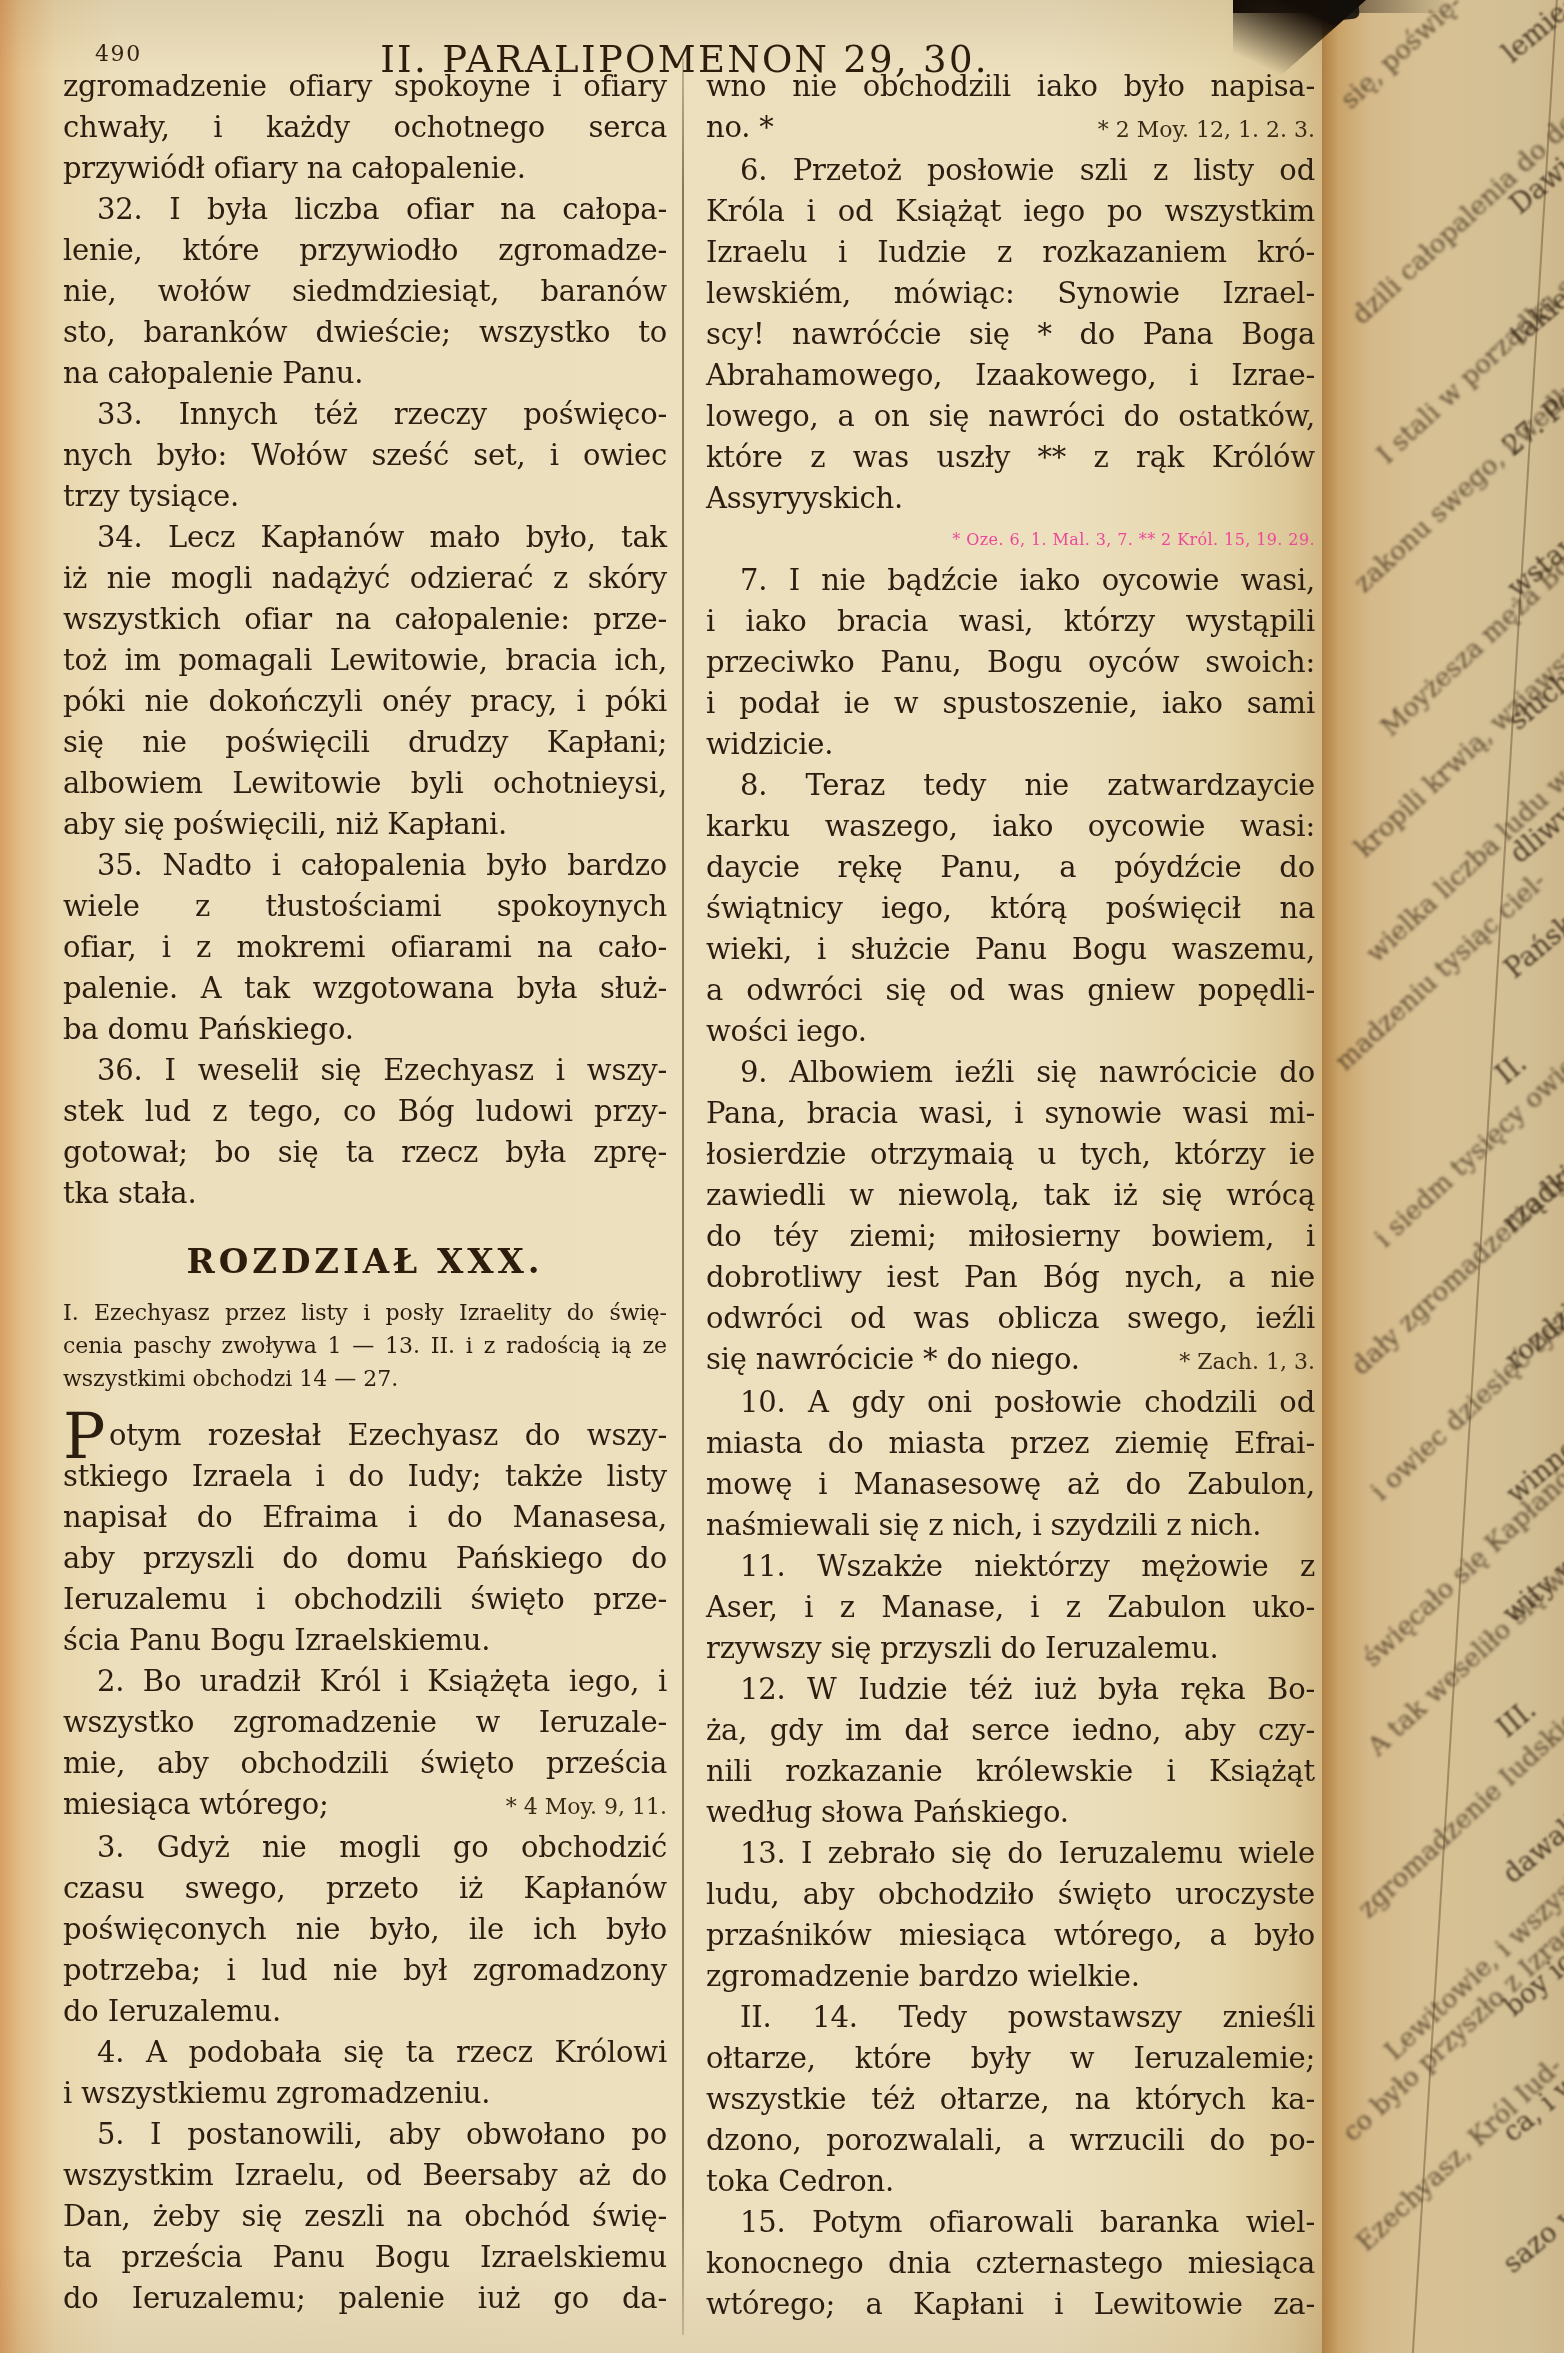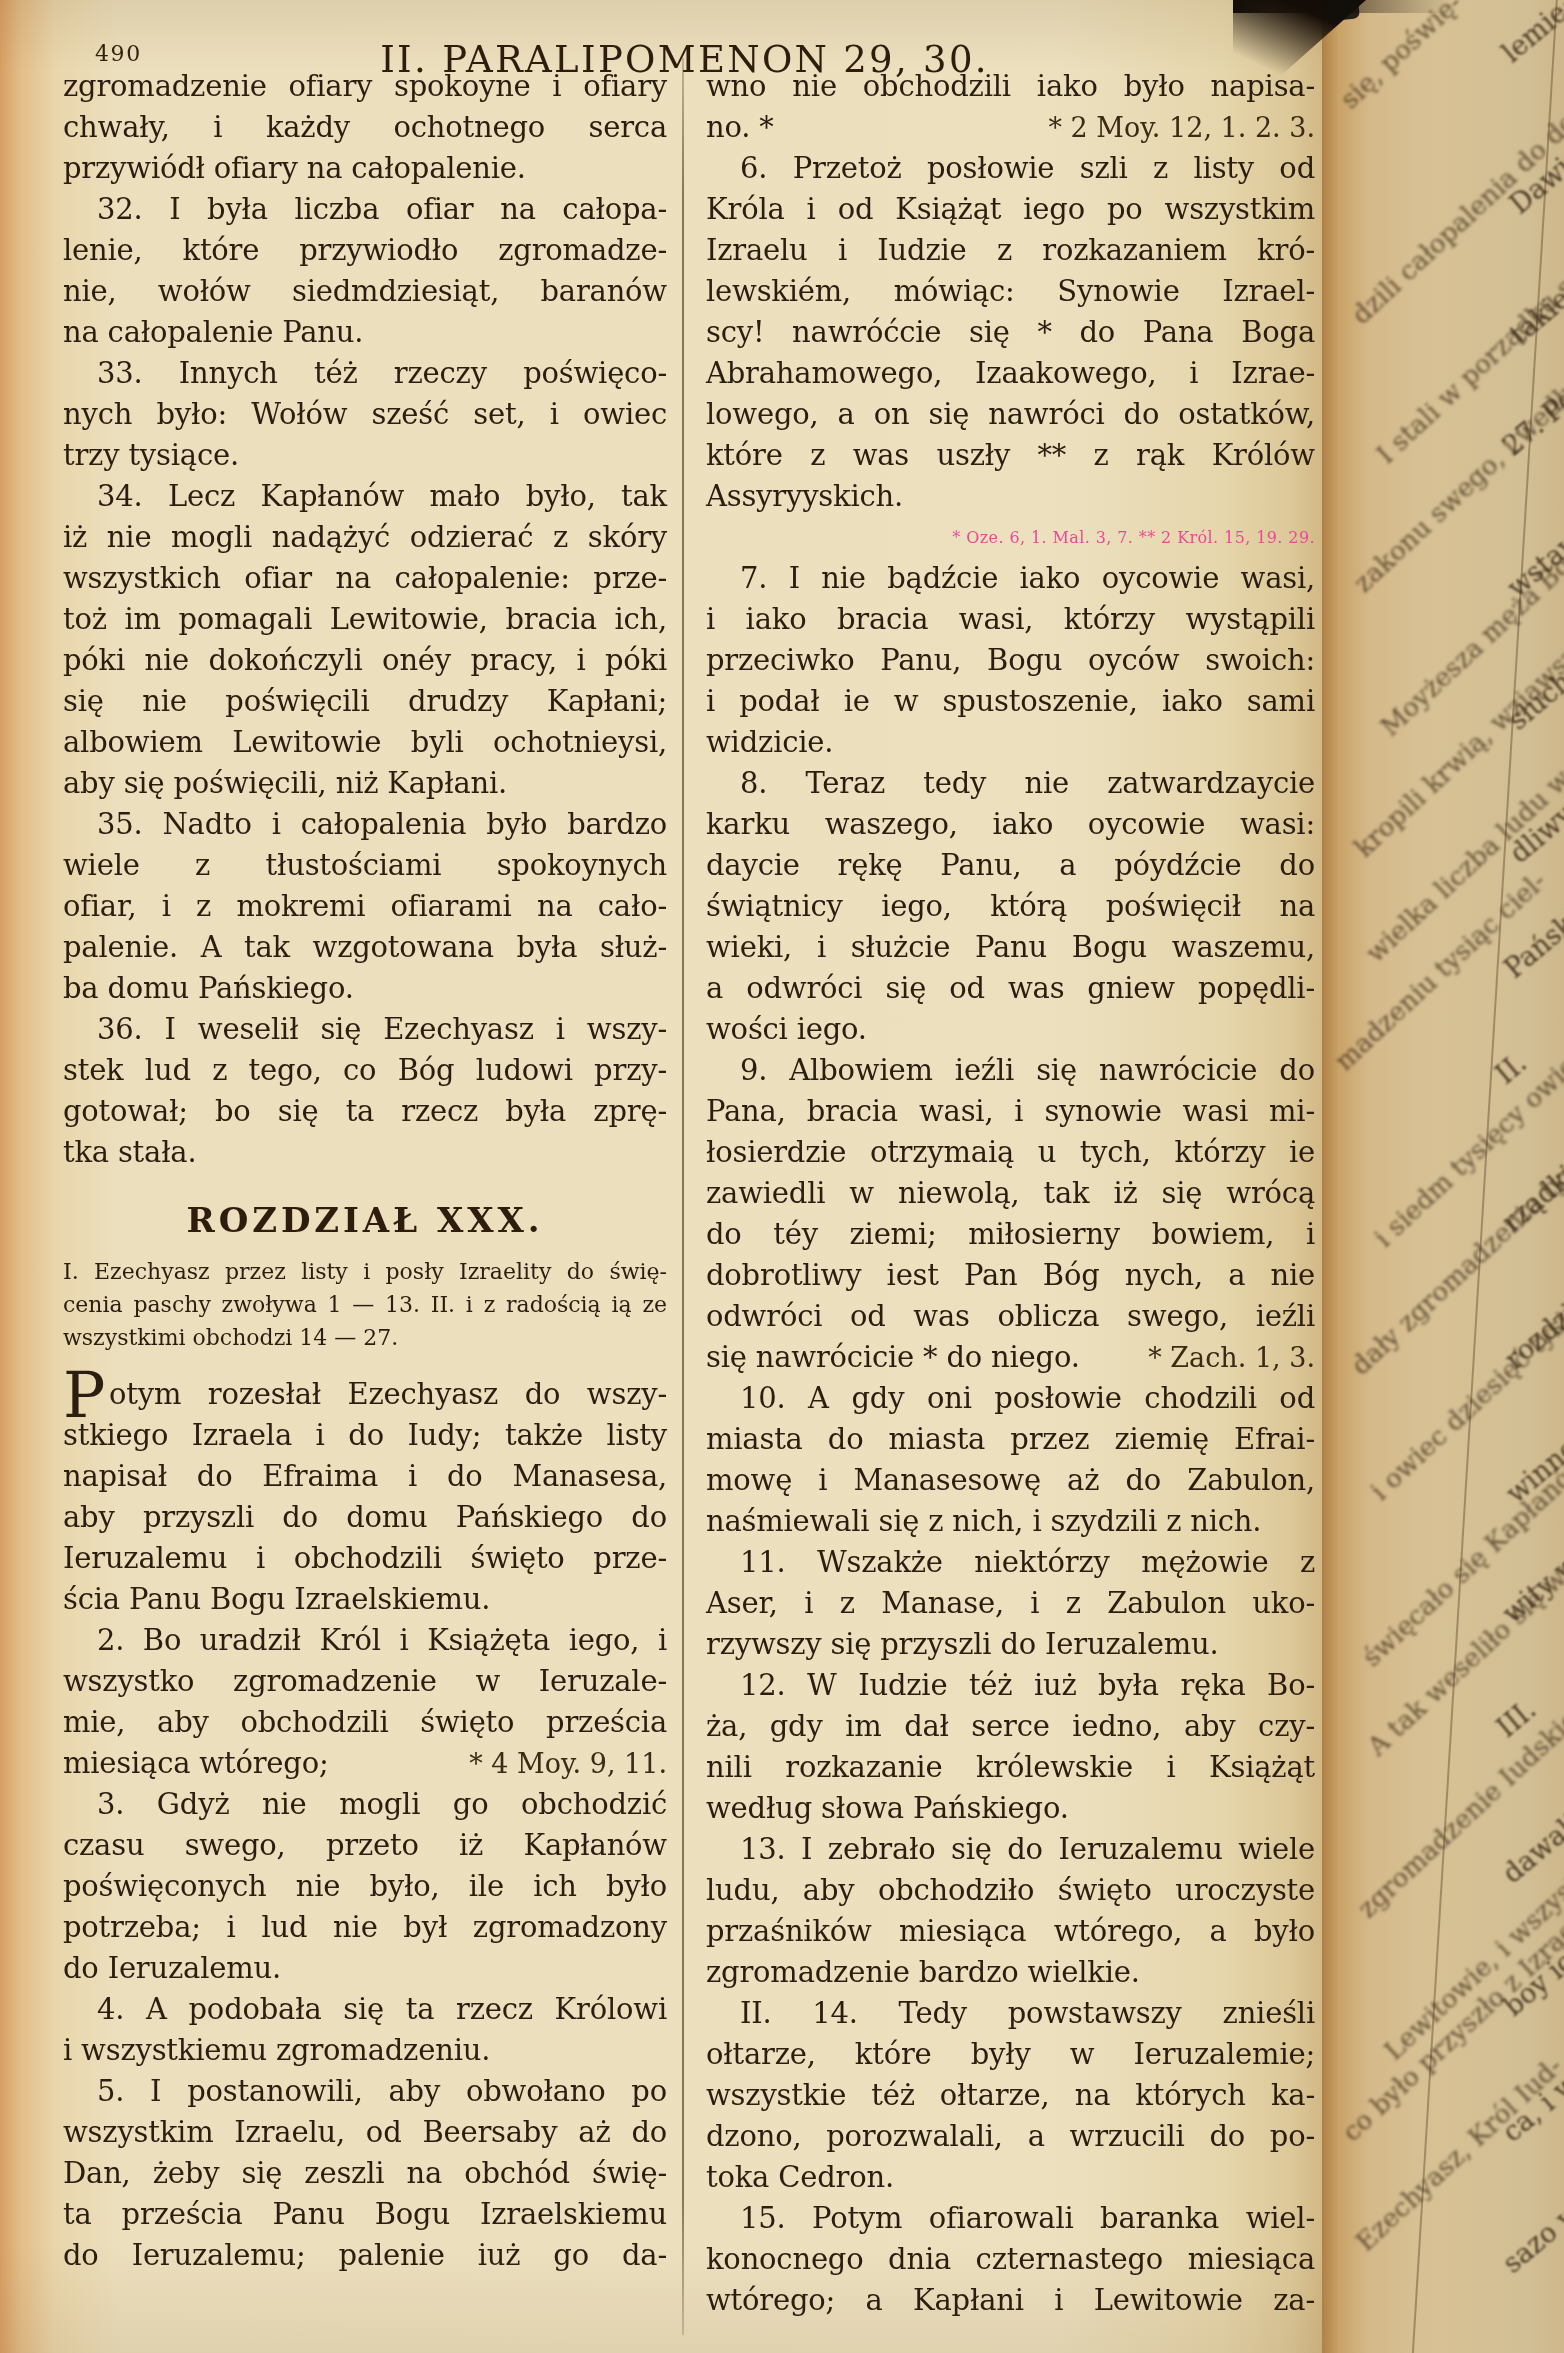--- a/index.html
+++ b/index.html
@@ -22,21 +22,21 @@
   #col-right{left:706px;width:609px;}
   #column-rule{position:absolute;left:682px;top:58px;width:2.3px;height:2277px;
          background:linear-gradient(180deg,rgba(70,52,30,.25),rgba(70,52,30,.62) 6%,
                     rgba(70,52,30,.62) 94%,rgba(70,52,30,.2));}
   .par{margin:0;}
   .line{text-align:justify;text-align-last:justify;min-height:41px;}
   .line.last{text-align-last:left;}
   .line.indent{text-indent:34px;}
   .line.note-flex{display:flex;justify-content:space-between;align-items:baseline;text-align:left;}
   .line-text{white-space:nowrap;}
-  .side-note{font-size:27px;letter-spacing:0;color:#3a2a16;white-space:nowrap;}
+  .side-note{font-size:22px;letter-spacing:0;color:#3a2a16;white-space:nowrap;}
   .note-center{font-size:16px;line-height:41px;text-align:right;letter-spacing:0.4px;color:#ec4899;}
   .chapter-heading{font-size:34px;font-weight:bold;letter-spacing:3.9px;text-align:center;
          margin:27px 0 14px;color:#2e1d0c;}
   .summary{margin:3.1px 0 20.3px;}
   .summary .line{font-size:22px;line-height:33px;min-height:33px;letter-spacing:0;}
   .dropcap{font-size:63px;line-height:31px;vertical-align:-12.5px;margin-right:3.9px;}
   
   #spine-page{position:absolute;left:1322px;top:0;width:243px;height:2354px;overflow:hidden;
          background:linear-gradient(90deg,#b08045 0,#c9a368 17px,#d5b98a 47px,
                     #d7c194 102px,#d3bf95 203px,#cdb78b 243px);}
@@ -67,20 +67,21 @@
   <div id="col-left" class="column">
       <div class="par">
         <div class="line">zgromadzenie ofiary spokoyne i ofiary</div>
         <div class="line">chwały, i każdy ochotnego serca</div>
         <div class="line last">przywiódł ofiary na całopalenie.</div>
       </div>
       <div class="par">
         <div class="line indent">32. I była liczba ofiar na całopa-</div>
         <div class="line">lenie, które przywiodło zgromadze-</div>
         <div class="line">nie, wołów siedmdziesiąt, baranów</div>
+        <div class="line">sto, baranków dwieście; wszystko to</div>
         <div class="line last">na całopalenie Panu.</div>
       </div>
       <div class="par">
         <div class="line indent">33. Innych téż rzeczy poświęco-</div>
         <div class="line">nych było: Wołów sześć set, i owiec</div>
         <div class="line last">trzy tysiące.</div>
       </div>
       <div class="par">
         <div class="line indent">34. Lecz Kapłanów mało było, tak</div>
         <div class="line">iż nie mogli nadążyć odzierać z skóry</div>

